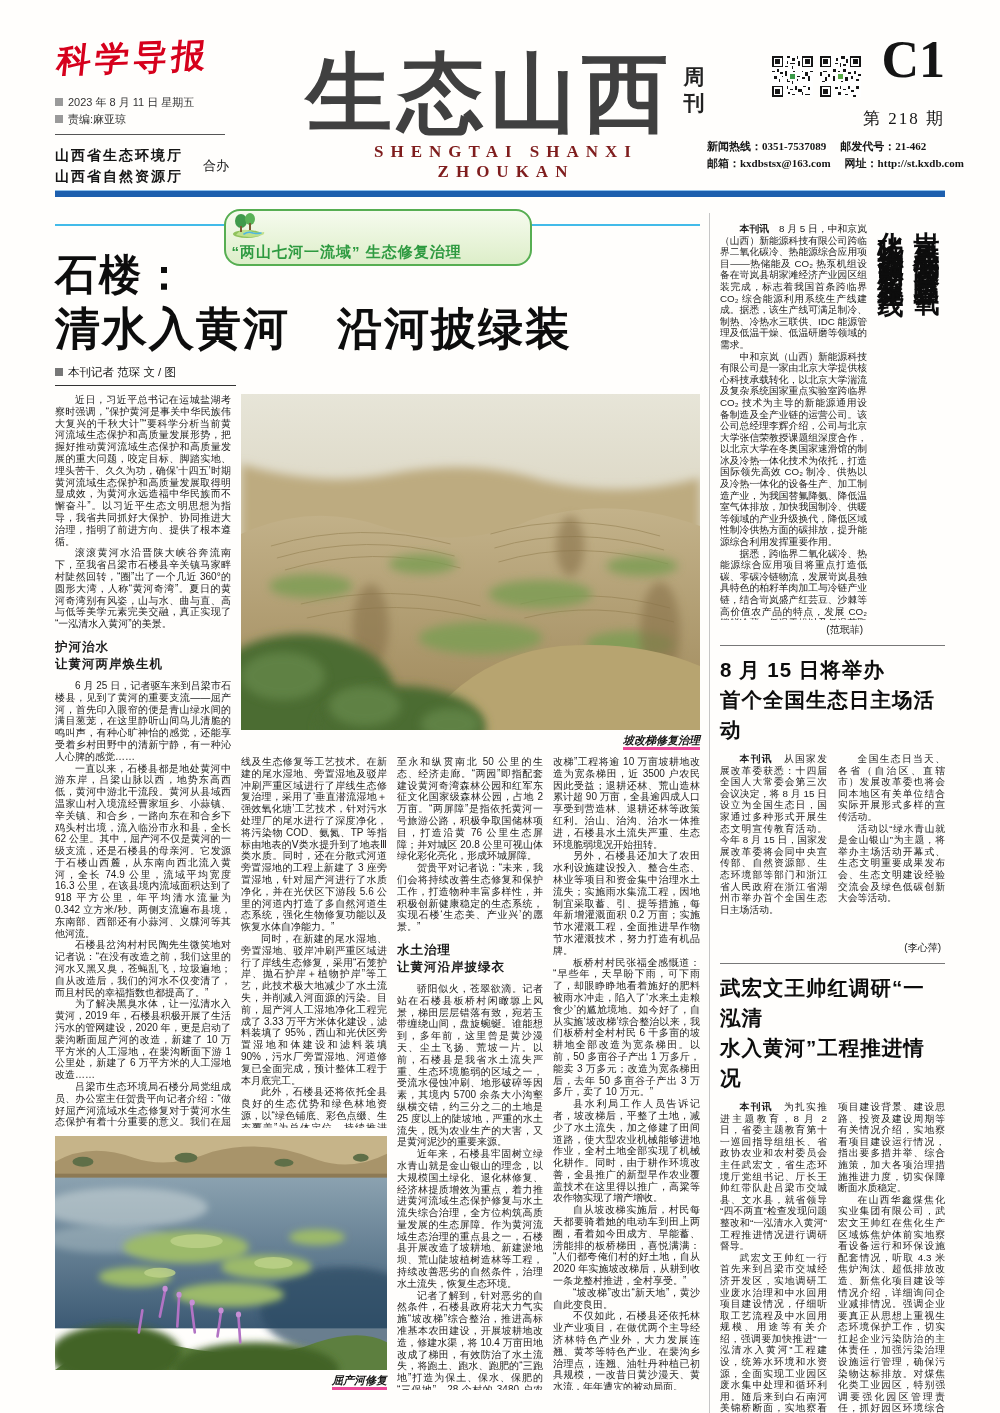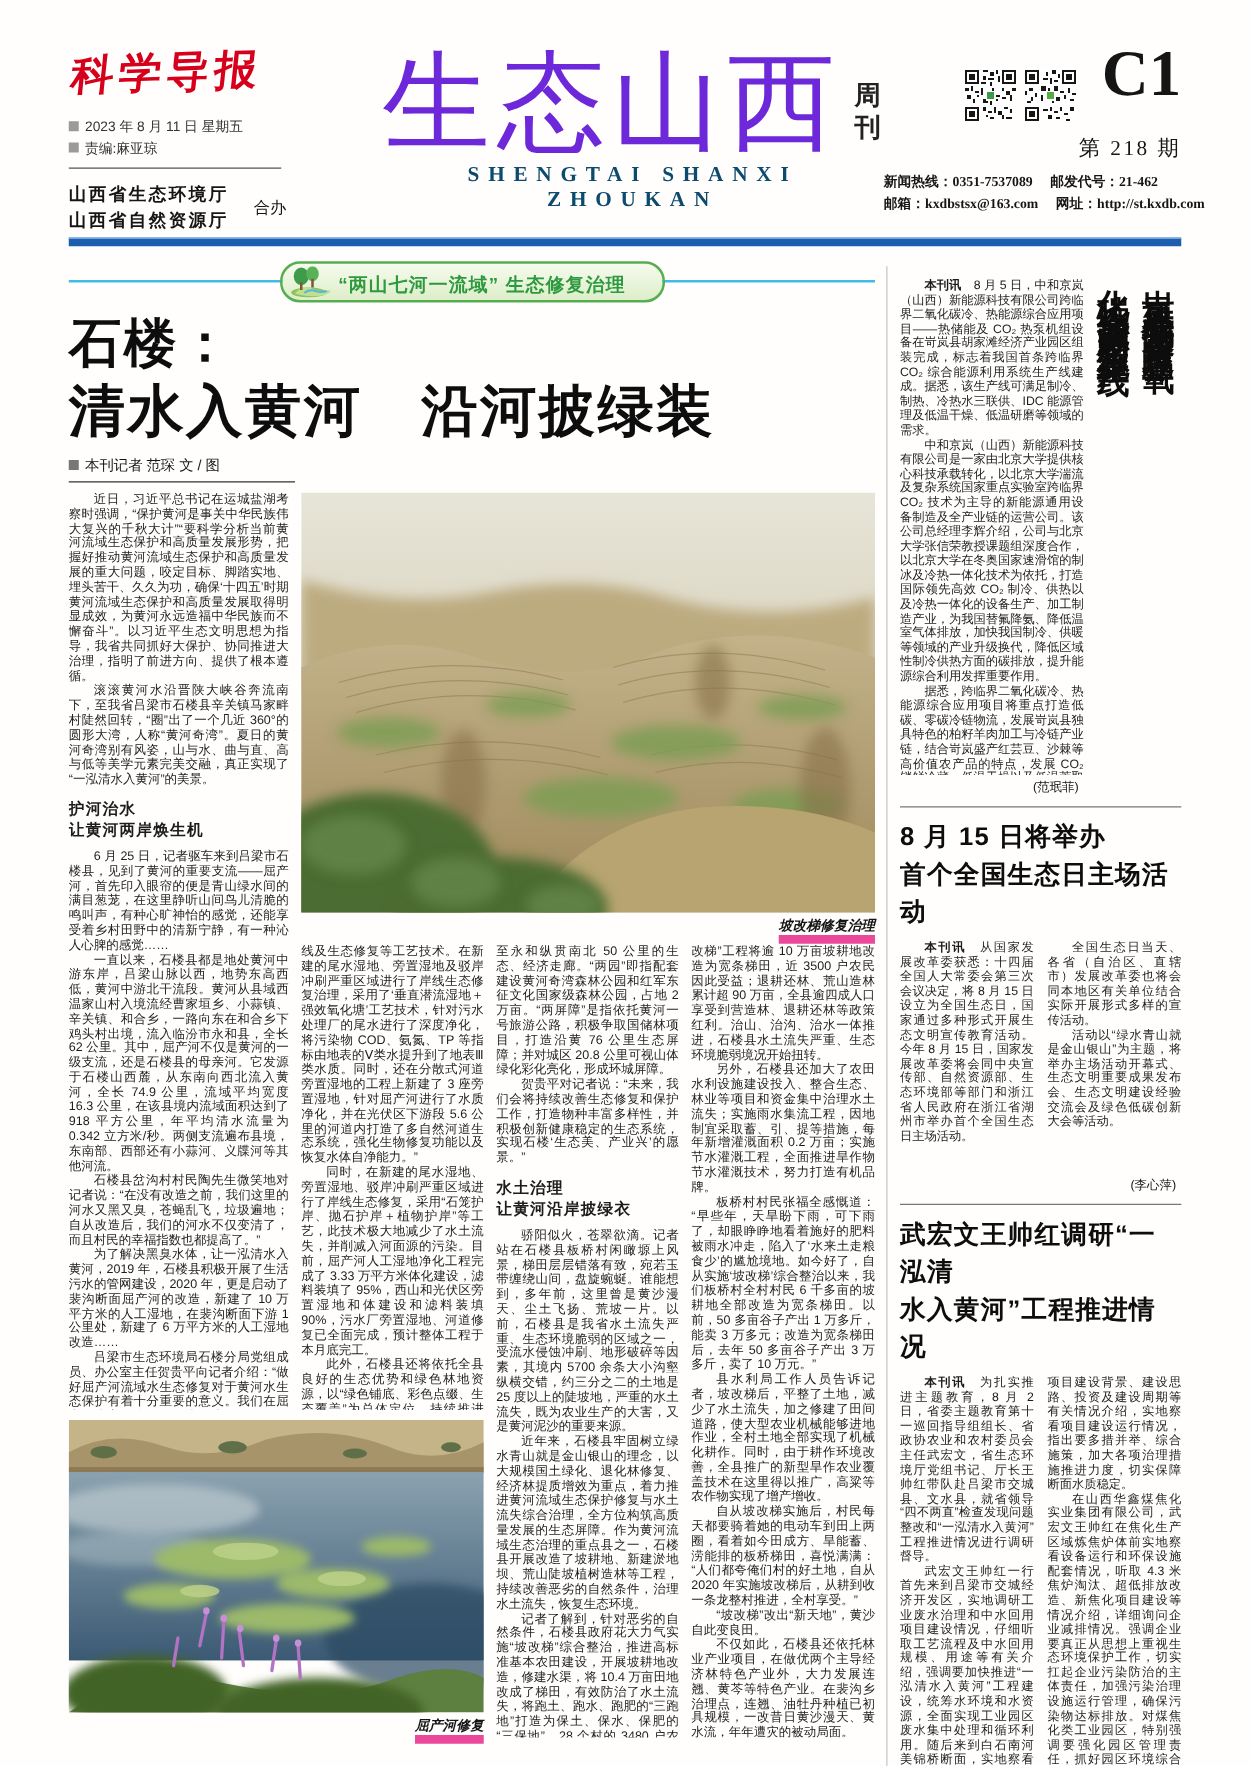--- a/index.html
+++ b/index.html
@@ -11,42 +11,42 @@
   .mh-left{width:250px;flex:none;}
   .paper-logo{font-family:"Liberation Serif","DejaVu Serif",serif;font-weight:bold;color:#d6001c;font-size:34px;letter-spacing:4px;transform:skewX(-8deg) rotate(-2deg);transform-origin:left;margin:4px 0 10px 2px;}
   .mh-meta{font-size:11px;color:#333;line-height:17px;}
   .mh-meta .sq{display:inline-block;width:8px;height:8px;background:#9a9a9a;margin-right:5px;}
   .mh-rule{width:170px;border-bottom:1px solid #555;margin:6px 0 10px;}
   .organizers{display:flex;align-items:center;gap:20px;}
   .org-lines{font-size:14px;font-weight:bold;line-height:21px;letter-spacing:2px;}
   .org-suffix{font-size:13px;}
   .mh-center{flex:1;text-align:center;padding-top:2px;}
   .main-title-row{display:flex;justify-content:center;align-items:flex-start;gap:8px;}
-  .main-title{font-family:"Liberation Serif","DejaVu Serif",serif;font-weight:400;color:#6d28d9;font-size:86px;line-height:92px;letter-spacing:6px;white-space:nowrap;}
+  .main-title{font-family:"Liberation Serif","DejaVu Serif",serif;font-weight:700;color:#404040;font-size:86px;line-height:92px;letter-spacing:6px;white-space:nowrap;margin-top:12px;}
   .weekly{font-size:21px;line-height:26px;color:#222;width:24px;text-align:center;padding-top:28px;font-weight:bold;}
-  .pinyin{color:#0c4a6e;font-family:"Liberation Serif",serif;font-size:17px;letter-spacing:7px;margin-top:2px;font-weight:bold;}
+  .pinyin{color:#7f1d1d;font-family:"Liberation Serif",serif;font-size:17px;letter-spacing:7px;margin-top:2px;font-weight:bold;}
   .mh-right{width:238px;flex:none;}
   .mh-right-top{display:flex;justify-content:flex-end;align-items:flex-start;gap:8px;}
   .qr-row{display:flex;gap:7px;margin-top:22px;}
   .page-code{font-size:52px;font-weight:bold;font-family:"Liberation Serif",serif;line-height:52px;margin-left:12px;}
   .issue-no{text-align:right;font-family:"Liberation Serif",serif;font-size:17px;margin-top:10px;letter-spacing:2px;}
   .contact{margin-top:8px;font-size:11px;font-family:Liberation Serif, serif;font-weight:bold;line-height:17px;white-space:nowrap;}
   .contact .row{display:flex;gap:14px;}
   .blue-rule{height:6px;background:#1d5fae;border-top:1px solid #8fc0ea;margin-top:6px;}
 
   
   .content{display:flex;margin-top:12px;}
   .main-col{width:645px;flex:none;}
   .vdiv{width:1px;background:#c6c6c6;margin:4px 8px 6px 9px;}
   .side-col{flex:1;min-width:0;padding-left:2px;}
 
   
   .badge-row{position:relative;height:32px;margin-bottom:4px;}
   .badge-cyan-line{position:absolute;left:0;right:0;top:15px;height:2px;background:#43bbe9;}
-  .badge{position:relative;margin:0 auto;width:308px;display:flex;align-items:flex-end;gap:5px;border:2px solid #57ae52;border-radius:16px;background:linear-gradient(#f6fbee,#ddeec9);padding:2px 12px 2px 6px;box-sizing:border-box;}
+  .badge{position:relative;margin:0 auto;width:308px;display:flex;align-items:flex-start;gap:5px;border:2px solid #57ae52;border-radius:16px;background:linear-gradient(#f6fbee,#ddeec9);padding:2px 12px 2px 6px;box-sizing:border-box;flex-direction:column;}
   .badge-text{color:#2e9a40;font-weight:bold;font-size:15px;letter-spacing:1px;white-space:nowrap;}
 
   
   .headline{font-weight:900;color:#0d0d0d;letter-spacing:2px;margin-top:8px;}
   .headline .l1{font-size:42px;line-height:52px;}
   .headline .l2{font-size:45px;line-height:56px;white-space:pre;}
   .byline{margin-top:8px;font-size:11.5px;border-bottom:1.5px solid #333;display:inline-block;padding:0 60px 5px 0;}
   .byline .sq{display:inline-block;width:8px;height:8px;background:#777;margin-right:5px;}
 
   
@@ -58,21 +58,21 @@
   .colD{grid-area:2/4/4/5;}
   .photo2{grid-area:3/1/4/3;padding-top:8px;}
 
   .bodytext{font-size:10px;line-height:11.8px;text-align:justify;overflow:hidden;height:100%;color:#1c1c1c;}
   .bodytext p{margin:0;}
   .bodytext .p{text-indent:2em;}
   .bodytext .cont{text-indent:0;}
   .bodytext .h{font-weight:bold;font-size:12.5px;line-height:17px;margin:9px 0 7px;white-space:pre-line;letter-spacing:1px;}
   .photo-frame{width:100%;display:block;}
   .caption{text-align:right;font-size:11px;font-family:"Liberation Serif","DejaVu Serif",serif;font-style:italic;font-weight:bold;padding-top:3px;}
-  .caption span{border-bottom:7px solid #ec4899;padding-bottom:1px;margin-top:48px;}
+  .caption span{border-bottom:3px solid #ec4899;padding-bottom:1px;margin-top:48px;}
 
   
   .s-art1{height:428px;display:flex;gap:6px;overflow:hidden;}
   .s1-textwrap{flex:1;display:flex;flex-direction:column;min-width:0;padding-top:14px;}
   .s1-body{flex:1;overflow:hidden;}
   .sidetext{font-size:9.8px;line-height:11.6px;text-align:justify;color:#1c1c1c;}
   .sidetext p{margin:0;text-indent:2em;}
   .vhead{writing-mode:vertical-rl;font-weight:900;font-size:26px;letter-spacing:5px;line-height:36px;color:#0d0d0d;padding-top:2px;flex:none;}
   .sig{text-align:right;font-size:10px;padding:3px 4px 0 0;}
   .s-div{border-top:1px solid #777;margin:8px 0 9px;}

